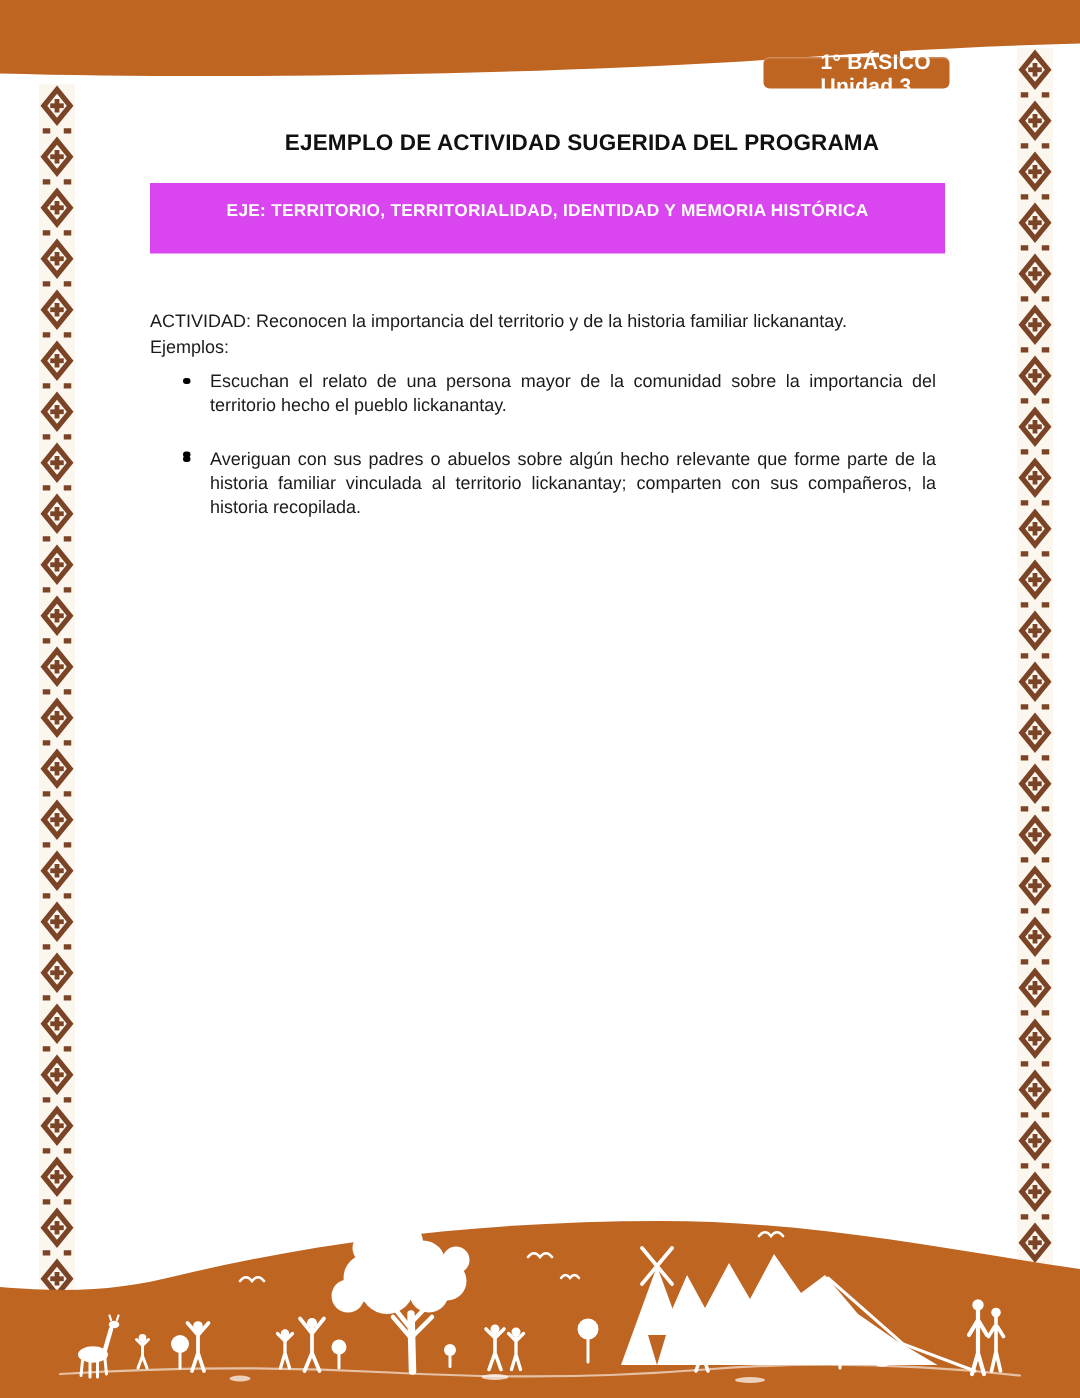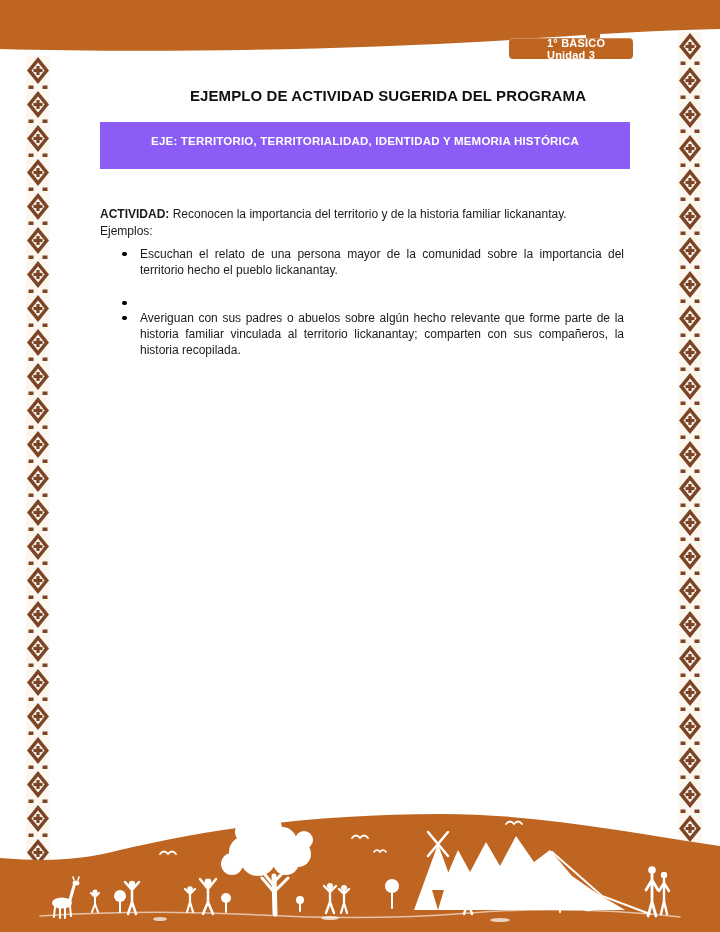--- a/index.html
+++ b/index.html
@@ -18,21 +18,21 @@
   .top-band { position: absolute; top: 0; left: 0; }
   
   .badge {
     position: absolute;
     left: 509px; top: 38px;
     width: 124px; height: 21px;
     background: #BF6522;
     border-radius: 4px;
     display: flex; align-items: center; justify-content: center;
     color: #ffffff;
-    font-size: 11px; font-weight: 600;
+    font-size: 14px; font-weight: 600;
     letter-spacing: 0.2px;
     box-shadow: inset 0 1px 0 rgba(255,255,255,.25);
     padding-left: 38px;
   }
   
   .strip { position: absolute; }
   .strip.left  { left: 26px;  top: 56px; }
   .strip.right { left: 678px; top: 32px; }
   
   .doc-title {
@@ -43,49 +43,49 @@
     font-size: 15px;
     font-weight: bold;
     color: #111;
     letter-spacing: 0.1px;
     margin-left: 28px;
   }
   .eje-banner {
     position: absolute;
     top: 122px; left: 100px;
     width: 530px; height: 47px;
-    background: #8b5cf6;
+    background: #d946ef;
     display: flex; align-items: center; justify-content: center;
     padding: 0 18px 10px 18px;
     color: #ffffff;
     font-size: 11.5px;
     font-weight: bold;
     text-align: center;
     letter-spacing: 0.2px;
   }
   
   .content {
     position: absolute;
     left: 100px; top: 206px;
     width: 524px;
     font-size: 12px;
     line-height: 17px;
   }
   .activity { margin: 0; }
-  .activity .label { font-weight: bold; }
+  .activity .label { font-weight: normal; }
   .examples-label { }
   ul.examples { margin-top: 6px; list-style: none; }
   ul.examples li {
     position: relative;
     padding-left: 40px;
     margin-bottom: 17px;
     text-align: justify;
     line-height: 16px;
   }
-  ul.examples li:nth-child(3) { margin-top: 32px; }
+  ul.examples li:nth-child(3) { margin-top: 20px; }
   ul.examples .dot {
     position: absolute;
     left: 22px; top: 5.5px;
     width: 4.6px; height: 4.6px;
     border-radius: 50%;
     background: #000;
   }
   
   .bottom-band { position: absolute; left: 0; top: 790px; }
 </style>

